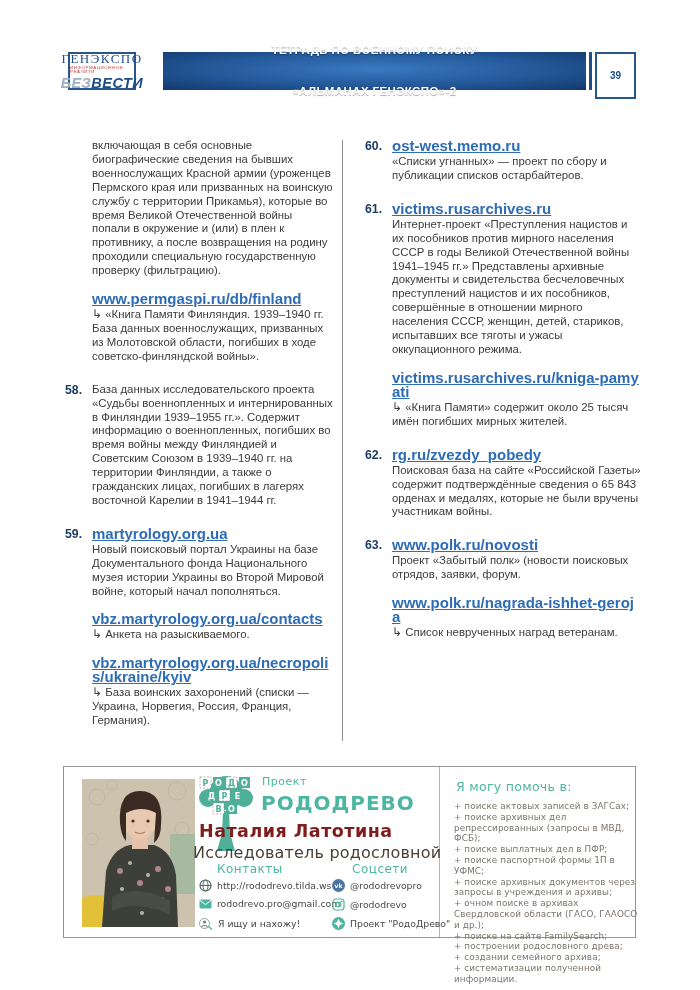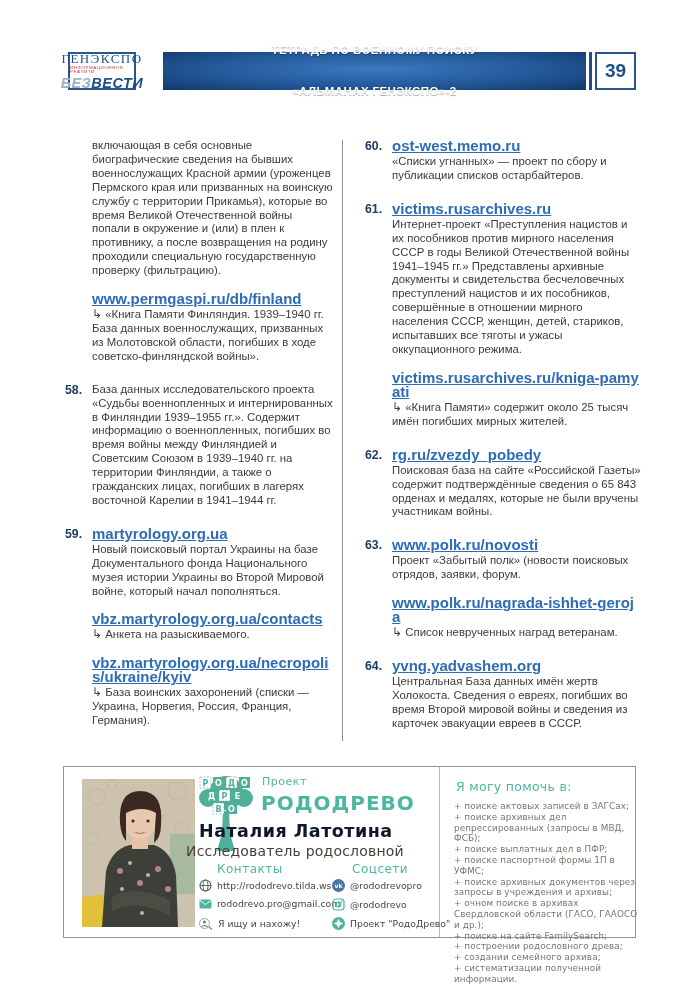--- a/index.html
+++ b/index.html
@@ -22,44 +22,44 @@
   .hdr-banner{
     position:absolute;left:163px;top:52px;width:423px;height:38px;
     background:radial-gradient(ellipse at 50% 45%, #3a79c0 0%, #24599a 55%, #12386b 100%);
     display:flex;flex-direction:column;align-items:center;justify-content:center;
     color:#fff;font-weight:bold;font-size:11.5px;letter-spacing:.4px;line-height:1.45;
     text-shadow:0 1px 1px rgba(0,0,0,.35);
     gap:24px;
   }
   .hdr-strip{position:absolute;left:589px;top:52px;width:3px;height:38px;background:#1d4e86;}
   .hdr-page{
-    position:absolute;left:595px;top:52px;width:41px;height:38px;background:#fff;
+    position:absolute;left:595px;top:52px;width:41px;height:47px;background:#fff;
     border:2px solid #27568c;box-sizing:border-box;display:flex;align-items:center;justify-content:center;
-    color:#1d4e86;font-weight:bold;font-size:19px;
+    color:#1d4e86;font-weight:bold;font-size:10px;
   }
   
   .col{position:absolute;top:139px;}
   .col-left{left:65px;width:268px;}
   .col-right{left:365px;width:276px;}
   .col-divider{position:absolute;left:342px;top:140px;width:1px;height:601px;background:#8d8d8d;}
   .entry{position:relative;padding-left:27px;margin-bottom:19px;}
   .entry .num{position:absolute;left:0;top:0;font-weight:bold;font-size:12.3px;color:#1e3c64;}
   .link{display:block;font-weight:bold;font-size:15px;color:#2e6cb5;text-decoration:underline;line-height:14px;margin-bottom:2px;word-break:break-all;}
   .desc{margin:0;font-size:11.4px;line-height:13.9px;color:#3b3b3b;}
   .sub{margin-top:14px;}
   .arrow{color:#3b3b3b;font-size:12px;}
   
   .ad{position:absolute;left:63px;top:766px;width:573px;height:172px;border:1px solid #949494;box-sizing:border-box;background:#fff;font-family:"DejaVu Sans", sans-serif;}
   .ad-divider{position:absolute;left:375px;top:0;width:1px;height:100%;background:#b5b5b5;}
   .ad-photo{position:absolute;left:18px;top:12px;width:113px;height:148px;}
   .ad-tree{position:absolute;left:133px;top:4px;width:58px;height:86px;}
   .ad-project-label{position:absolute;left:198px;top:8px;font-size:11px;color:#4db6a0;letter-spacing:.5px;}
   .ad-project-name{position:absolute;left:197px;top:24px;font-size:20px;font-weight:bold;color:#4db6a0;letter-spacing:1px;}
-  .ad-name{position:absolute;left:135px;top:54px;font-size:17.5px;font-weight:600;color:#0f172a;letter-spacing:.5px;}
-  .ad-role{position:absolute;left:122px;top:76px;font-size:14px;color:#4a3f37;letter-spacing:.2px;}
+  .ad-name{position:absolute;left:135px;top:54px;font-size:17.5px;font-weight:600;color:#7f1d1d;letter-spacing:.5px;}
+  .ad-role{position:absolute;left:129px;top:76px;font-size:16px;color:#4a3f37;letter-spacing:.2px;}
   .ad-col-title{position:absolute;font-size:12px;color:#4db6a0;letter-spacing:.5px;}
   .ad-row{position:absolute;display:flex;align-items:center;gap:5px;font-size:9.3px;color:#474747;white-space:nowrap;}
   .ad-row svg{flex:0 0 auto;}
   .ad-help-title{position:absolute;left:392px;top:12px;font-size:12.5px;color:#4db6a0;letter-spacing:.3px;}
   .ad-help-list{position:absolute;left:390px;top:34px;width:186px;}
   .ad-help-item{font-size:8.8px;line-height:10.8px;color:#7b746e;letter-spacing:.1px;}
 </style>
 </head>
 <body>
 
@@ -132,25 +132,20 @@
   <div class="entry">
     <span class="num">63.</span>
     <a class="link">www.polk.ru/novosti</a>
     <p class="desc">Проект «Забытый полк» (новости поисковых отрядов, заявки, форум.</p>
     <div class="sub">
       <a class="link">www.polk.ru/nagrada-ishhet-geroja</a>
       <p class="desc"><span class="arrow">↳</span> <span>Список неврученных наград ветеранам.</span></p>
     </div>
   </div>
 
-  <div class="entry">
-    <span class="num">64.</span>
-    <a class="link">yvng.yadvashem.org</a>
-    <p class="desc">Центральная База данных имён жертв Холокоста. Сведения о евреях, погибших во время Второй мировой войны и сведения из карточек эвакуации евреев в СССР.</p>
-  </div>
 </div>
 
 <div class="ad">
   <div class="ad-divider"></div>
 
   <svg class="ad-photo" viewBox="0 0 113 148" xmlns="http://www.w3.org/2000/svg">
     <rect width="113" height="148" fill="#cdc2ae"></rect>
     <g stroke="#bdb199" stroke-width="1" fill="none" opacity=".7">
       <circle cx="15" cy="18" r="8"></circle>
         <circle cx="95" cy="12" r="9"></circle>

